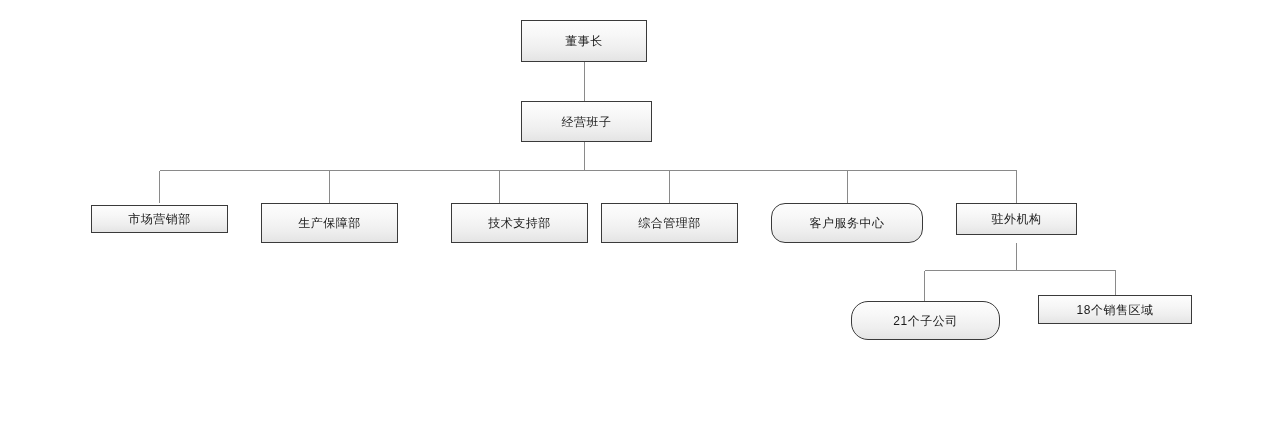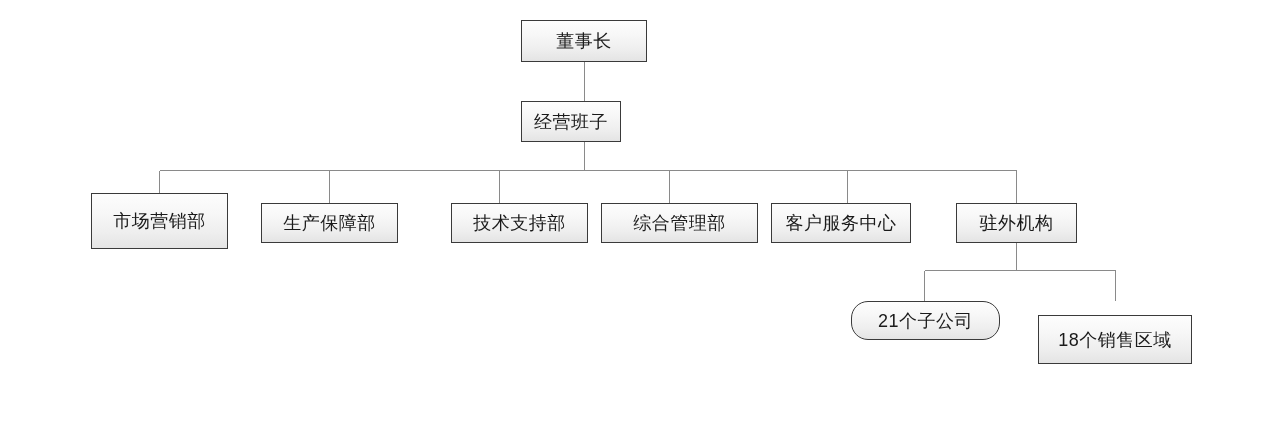--- a/index.html
+++ b/index.html
@@ -32,21 +32,21 @@
 
   .node {
     position: absolute;
     box-sizing: border-box;
     border: 1px solid #3a3a3a;
     background: linear-gradient(to bottom, #fdfdfd 0%, #f7f7f7 35%, #eeeeee 72%, #e4e4e4 100%);
     display: flex;
     align-items: center;
     justify-content: center;
     color: #1a1a1a;
-    font-size: 18px;
+    font-size: 12px;
     line-height: 1;
     letter-spacing: 0.5px;
     white-space: nowrap;
     box-shadow: 0 0 0 0 rgba(0,0,0,0);
   }
 
   .node-label {
     display: block;
     transform: translateY(-0.5px);
   }
@@ -78,49 +78,49 @@
 
       <line x1="924.5" y1="270.5" x2="924.5" y2="301"></line>
       <line x1="1115.5" y1="270.5" x2="1115.5" y2="301"></line>
     </g>
   </svg>
 
   <div class="node" style="left:521px; top:20px; width:126px; height:42px;">
     <span class="node-label">董事长</span>
   </div>
 
-  <div class="node" style="left:521px; top:101px; width:100px; height:41px;text-align:right;">
+  <div class="node" style="left:521px; top:101px; width:131px; height:41px;text-align:right;">
     <span class="node-label">经营班子</span>
   </div>
 
-  <div class="node" style="left:91px; top:193px; width:137px; height:56px;text-align:right;">
+  <div class="node" style="left:91px; top:205px; width:137px; height:28px;text-align:right;">
     <span class="node-label">市场营销部</span>
   </div>
 
   <div class="node" style="left:261px; top:203px; width:137px; height:40px;text-align:right;">
     <span class="node-label">生产保障部</span>
   </div>
 
   <div class="node" style="left:431px; top:203px; width:137px; height:40px;margin-left:20px;">
     <span class="node-label">技术支持部</span>
   </div>
 
-  <div class="node" style="left:601px; top:203px; width:157px; height:40px;">
+  <div class="node" style="left:601px; top:203px; width:137px; height:40px;">
     <span class="node-label">综合管理部</span>
   </div>
 
-  <div class="node" style="left:771px; top:203px; width:140px; height:40px;">
+  <div class="node" style="left:771px; top:203px; width:152px; height:40px;border-radius:14px;">
     <span class="node-label">客户服务中心</span>
   </div>
 
-  <div class="node" style="left:956px; top:203px; width:121px; height:40px;">
+  <div class="node" style="left:956px; top:203px; width:121px; height:32px;">
     <span class="node-label">驻外机构</span>
   </div>
 
   <div class="node" style="left:851px; top:301px; width:149px; height:39px;border-radius:17px;">
     <span class="node-label">21个子公司</span>
   </div>
 
-  <div class="node" style="left:1038px; top:315px; width:154px; height:49px;">
+  <div class="node" style="left:1038px; top:295px; width:154px; height:29px;">
     <span class="node-label">18个销售区域</span>
   </div>
 
 </div>
 
 </body></html>

